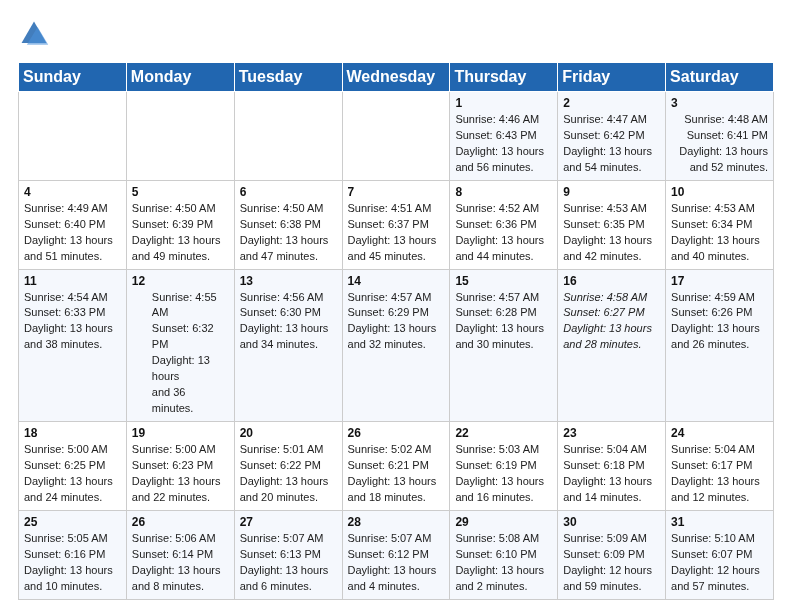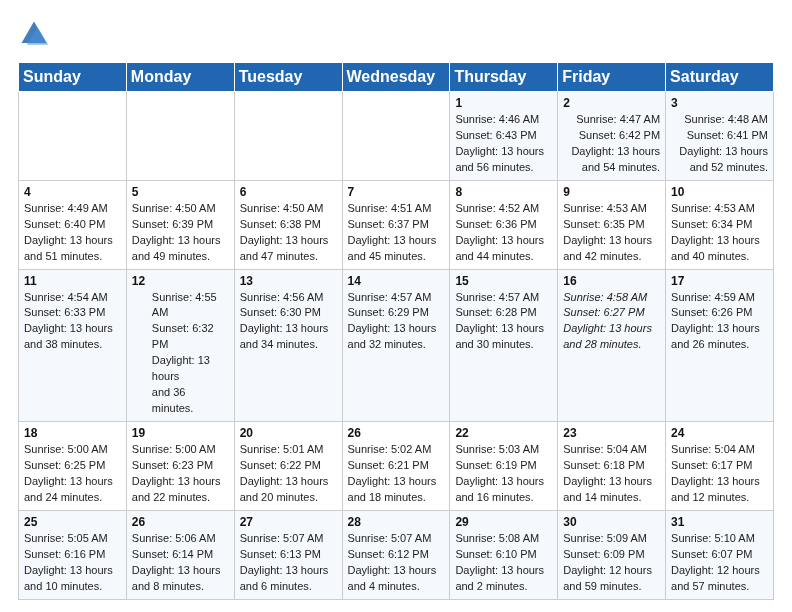--- a/index.html
+++ b/index.html
@@ -133,21 +133,21 @@
           <td class="empty"></td>
           <td>
             <div class="day-num">1</div>
             <div class="day-detail" style="white-space: pre-line;">Sunrise: 4:46 AM
 Sunset: 6:43 PM
 Daylight: 13 hours
 and 56 minutes.</div>
           </td>
           <td>
             <div class="day-num">2</div>
-            <div class="day-detail" style="white-space: pre-line; text-align: right;">Sunrise: 4:47 AM
+            <div class="day-detail" style="white-space: pre-line;">Sunrise: 4:47 AM
 Sunset: 6:42 PM
 Daylight: 13 hours
 and 54 minutes.</div>
           </td>
           <td>
             <div class="day-num">3</div>
             <div class="day-detail" style="white-space: pre-line; text-align: right;">Sunrise: 4:48 AM
 Sunset: 6:41 PM
 Daylight: 13 hours
 and 52 minutes.</div>

